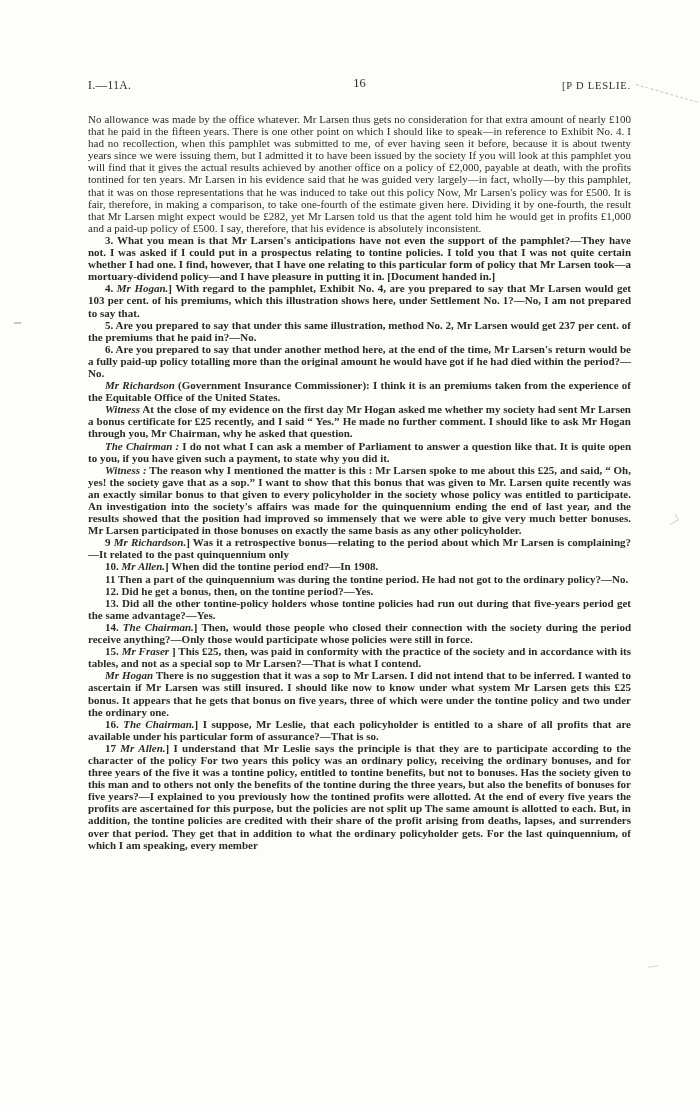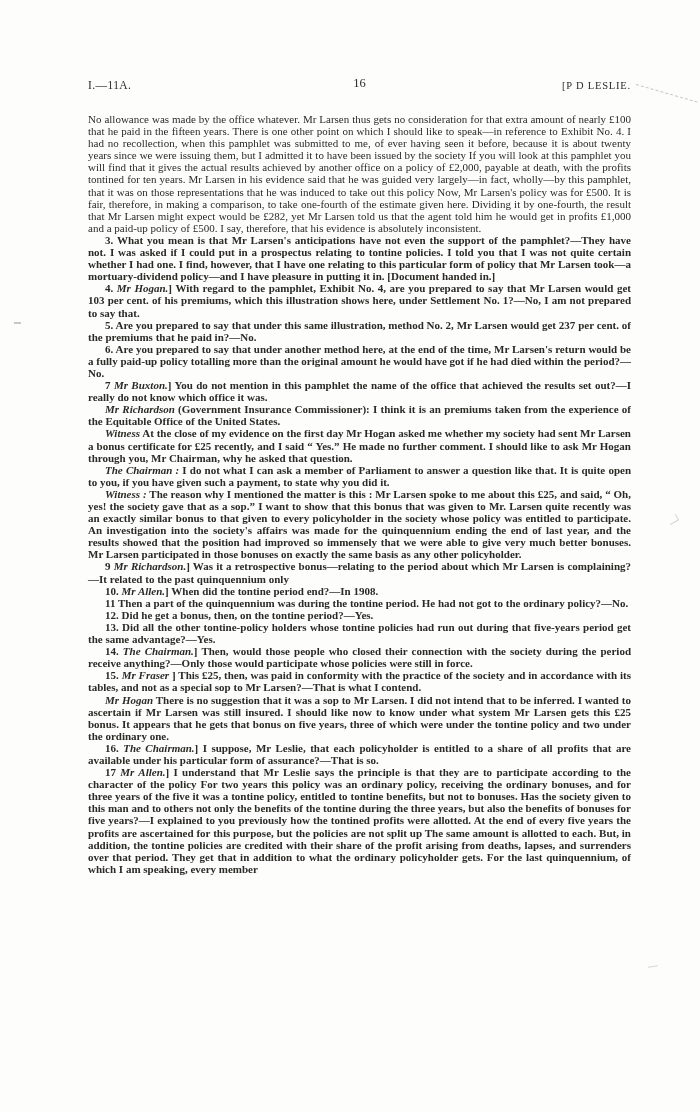--- a/index.html
+++ b/index.html
@@ -67,21 +67,20 @@
     <span class="h-center">16</span>
     <span class="h-right">[P  D  LESLIE.</span>
   </div>
 
   <div class="body-text">
       <p><span>No allowance was made by the office whatever.  Mr  Larsen thus gets no consideration for that extra amount of nearly £100 that he paid in the fifteen years.  There is one other point on which I should like to speak—in reference to Exhibit No. 4.  I had no recollection, when this pamphlet was submitted to me, of ever having seen it before, because it is about twenty years since we were issuing them, but I admitted it to have been issued by the society   If you will look at this pamphlet you will find that it gives the actual results achieved by another office on a policy of £2,000, payable at death, with the profits tontined for ten years.  Mr  Larsen in his evidence said that he was guided very largely—in fact, wholly—by this pamphlet, that it was on those representations that he was induced to take out this policy   Now, Mr  Larsen's policy was for £500.  It is fair, therefore, in making a comparison, to take one-fourth of the estimate given here.  Dividing it by one-fourth, the result that Mr  Larsen might expect would be £282, yet Mr  Larsen told us that the agent told him he would get in profits £1,000 and a paid-up policy of £500.  I say, therefore, that his evidence is absolutely inconsistent.</span></p>
       <p class="indent"><span>3. What you mean is that Mr  Larsen's anticipations have not even the support of the pamphlet?—They have not.  I was asked if I could put in a prospectus relating to tontine policies.  I told you that I was not quite certain whether I had one.  I find, however, that I have one relating to this particular form of policy that Mr  Larsen took—a mortuary-dividend policy—and I have pleasure in putting it in.  [Document handed in.]</span></p>
       <p class="indent"><span>4. </span><span class="it">Mr  Hogan.</span><span>]  With regard to the pamphlet, Exhibit No. 4, are you prepared to say that Mr  Larsen would get 103 per cent. of his premiums, which this illustration shows here, under Settlement No. 1?—No, I am not prepared to say that.</span></p>
       <p class="indent"><span>5. Are you prepared to say that under this same illustration, method No. 2, Mr  Larsen would get 237 per cent. of the premiums that he paid in?—No.</span></p>
       <p class="indent"><span>6. Are you prepared to say that under another method here, at the end of the time, Mr Larsen's return would be a fully paid-up policy totalling more than the original amount he would have got if he had died within the period?—No.</span></p>
-      <p class="indent"><span>7  </span><span class="it">Mr  Buxton.</span><span>] You do not mention in this pamphlet the name of the office that achieved the results set out?—I really do not know which office it was.</span></p>
       <p class="indent"><span class="it">Mr  Richardson</span><span> (Government Insurance Commissioner):  I think it is an premiums taken from the experience of the Equitable Office of the United States.</span></p>
       <p class="indent"><span class="it">Witness</span><span>   At the close of my evidence on the first day Mr  Hogan asked me whether my society had sent Mr  Larsen a bonus certificate for £25 recently, and I said “ Yes.”  He made no further comment.  I should like to ask Mr  Hogan through you, Mr  Chairman, why he asked that question.</span></p>
       <p class="indent"><span class="it">The Chairman :</span><span>  I do not what I can ask a member of Parliament to answer a question like that.  It is quite open to you, if you have given such a payment, to state why you did it.</span></p>
       <p class="indent"><span class="it">Witness :</span><span>  The reason why I mentioned the matter is this :  Mr  Larsen spoke to me about this £25, and said, “ Oh, yes! the society gave that as a sop.”  I want to show that this bonus that was given to Mr. Larsen quite recently was an exactly similar bonus to that given to every policyholder in the society whose policy was entitled to participate.  An investigation into the society's affairs was made for the quinquennium ending the end of last year, and the results showed that the position had improved so immensely that we were able to give very much better bonuses.  Mr Larsen participated in those bonuses on exactly the same basis as any other policyholder.</span></p>
       <p class="indent"><span>9  </span><span class="it">Mr  Richardson.</span><span>] Was it a retrospective bonus—relating to the period about which Mr Larsen is complaining?—It related to the past quinquennium only</span></p>
       <p class="indent"><span>10. </span><span class="it">Mr  Allen.</span><span>]  When did the tontine period end?—In 1908.</span></p>
       <p class="indent"><span>11  Then a part of the quinquennium was during the tontine period.  He had not got to the ordinary policy?—No.</span></p>
       <p class="indent"><span>12. Did he get a bonus, then, on the tontine period?—Yes.</span></p>
       <p class="indent"><span>13. Did all the other tontine-policy holders whose tontine policies had run out during that five-years period get the same advantage?—Yes.</span></p>
       <p class="indent"><span>14. </span><span class="it">The Chairman.</span><span>] Then, would those people who closed their connection with the society during the period receive anything?—Only those would participate whose policies were still in force.</span></p>

